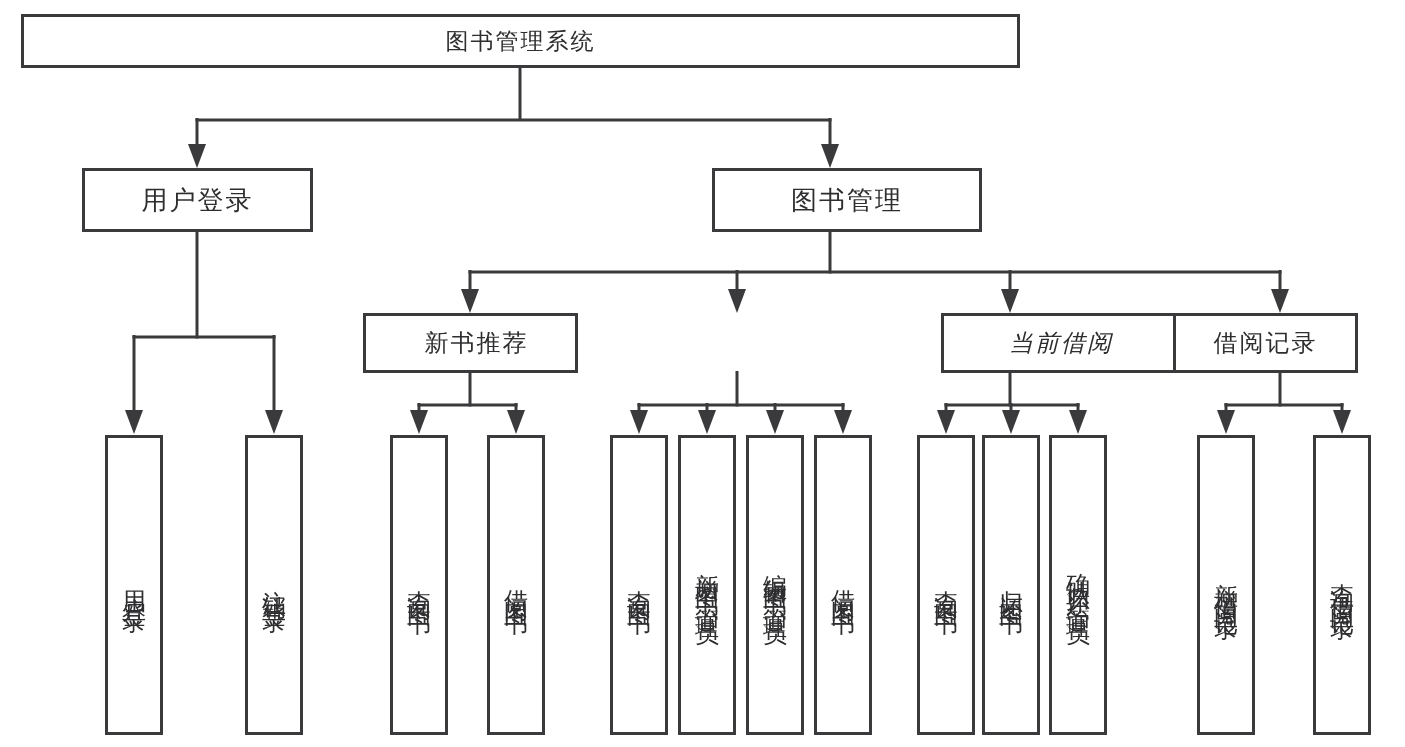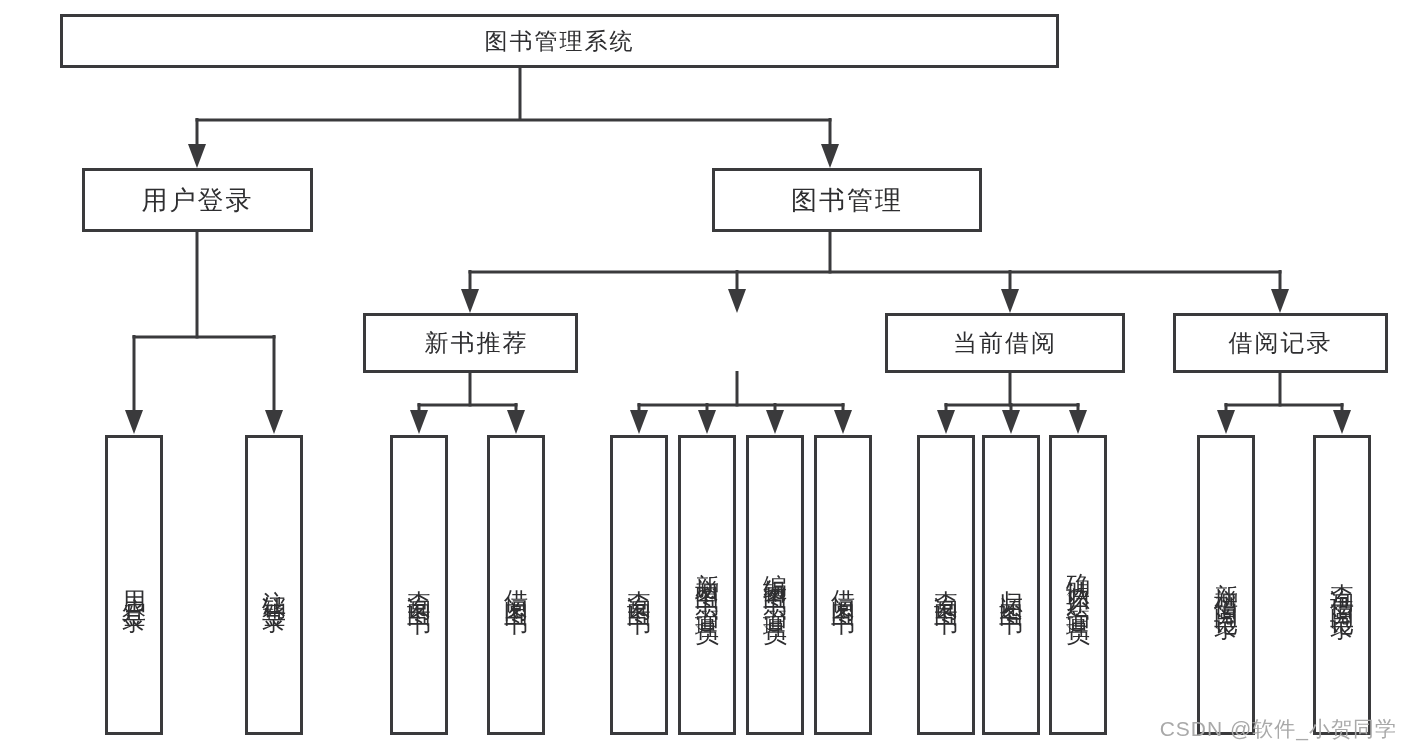--- a/index.html
+++ b/index.html
@@ -139,42 +139,41 @@
     <g>
       <line x1="1280" y1="371" x2="1280" y2="406.5"></line>
       <line x1="1224.5" y1="405" x2="1343.5" y2="405"></line>
       <line x1="1226" y1="403" x2="1226" y2="412"></line>
       <polygon points="1217,410 1235,410 1226,434"></polygon>
       <line x1="1342" y1="403" x2="1342" y2="412"></line>
       <polygon points="1333,410 1351,410 1342,434"></polygon>
     </g>
   </svg>
 
-  <div class="box root" style="left:21px; top:14px; width:999px; height:54px;margin-left:39px;">图书管理系统</div>
+  <div class="box root" style="left:21px; top:14px; width:999px; height:54px;">图书管理系统</div>
 
   <div class="box lvl2" style="left:82px; top:168px; width:231px; height:64px;">用户登录</div>
   <div class="box lvl2" style="left:712px; top:168px; width:270px; height:64px;">图书管理</div>
 
   <div class="box lvl3" style="left:363px; top:313px; width:215px; height:60px;padding-left:12px;">新书推荐</div>
-  <div class="box lvl3" style="left:885px; top:313px; width:240px; height:60px;">当前借阅</div>
-  <div class="box lvl3" style="left:1173px; top:313px; width:215px; height:60px;">借阅记录</div>
+  <div class="box lvl3" style="left:941px; top:313px; width:240px; height:60px;font-style:italic;">当前借阅</div>
+  <div class="box lvl3" style="left:1173px; top:313px; width:185px; height:60px;">借阅记录</div>
 
   <div class="box leaf" style="left:105px; top:435px; width:58px; height:300px;">用户登录</div>
   <div class="box leaf" style="left:245px; top:435px; width:58px; height:300px;">注销登录</div>
 
   <div class="box leaf" style="left:390px; top:435px; width:58px; height:300px;">查询图书</div>
   <div class="box leaf" style="left:487px; top:435px; width:58px; height:300px;">借阅图书</div>
 
   <div class="box leaf" style="left:610px; top:435px; width:58px; height:300px;">查询图书</div>
   <div class="box leaf" style="left:678px; top:435px; width:58px; height:300px;">新增图书（管理员）</div>
   <div class="box leaf" style="left:746px; top:435px; width:58px; height:300px;">编辑图书（管理员）</div>
   <div class="box leaf" style="left:814px; top:435px; width:58px; height:300px;">借阅图书</div>
 
   <div class="box leaf" style="left:917px; top:435px; width:58px; height:300px;">查询图书</div>
   <div class="box leaf" style="left:982px; top:435px; width:58px; height:300px;">归还图书</div>
   <div class="box leaf" style="left:1049px; top:435px; width:58px; height:300px;">确认归还（管理员）</div>
 
   <div class="box leaf" style="left:1197px; top:435px; width:58px; height:300px;">新增借阅记录</div>
   <div class="box leaf" style="left:1313px; top:435px; width:58px; height:300px;">查询借阅记录</div>
 
-  <div class="watermark">CSDN @软件_小贺同学</div>
 
 </div>
 
 </body></html>

